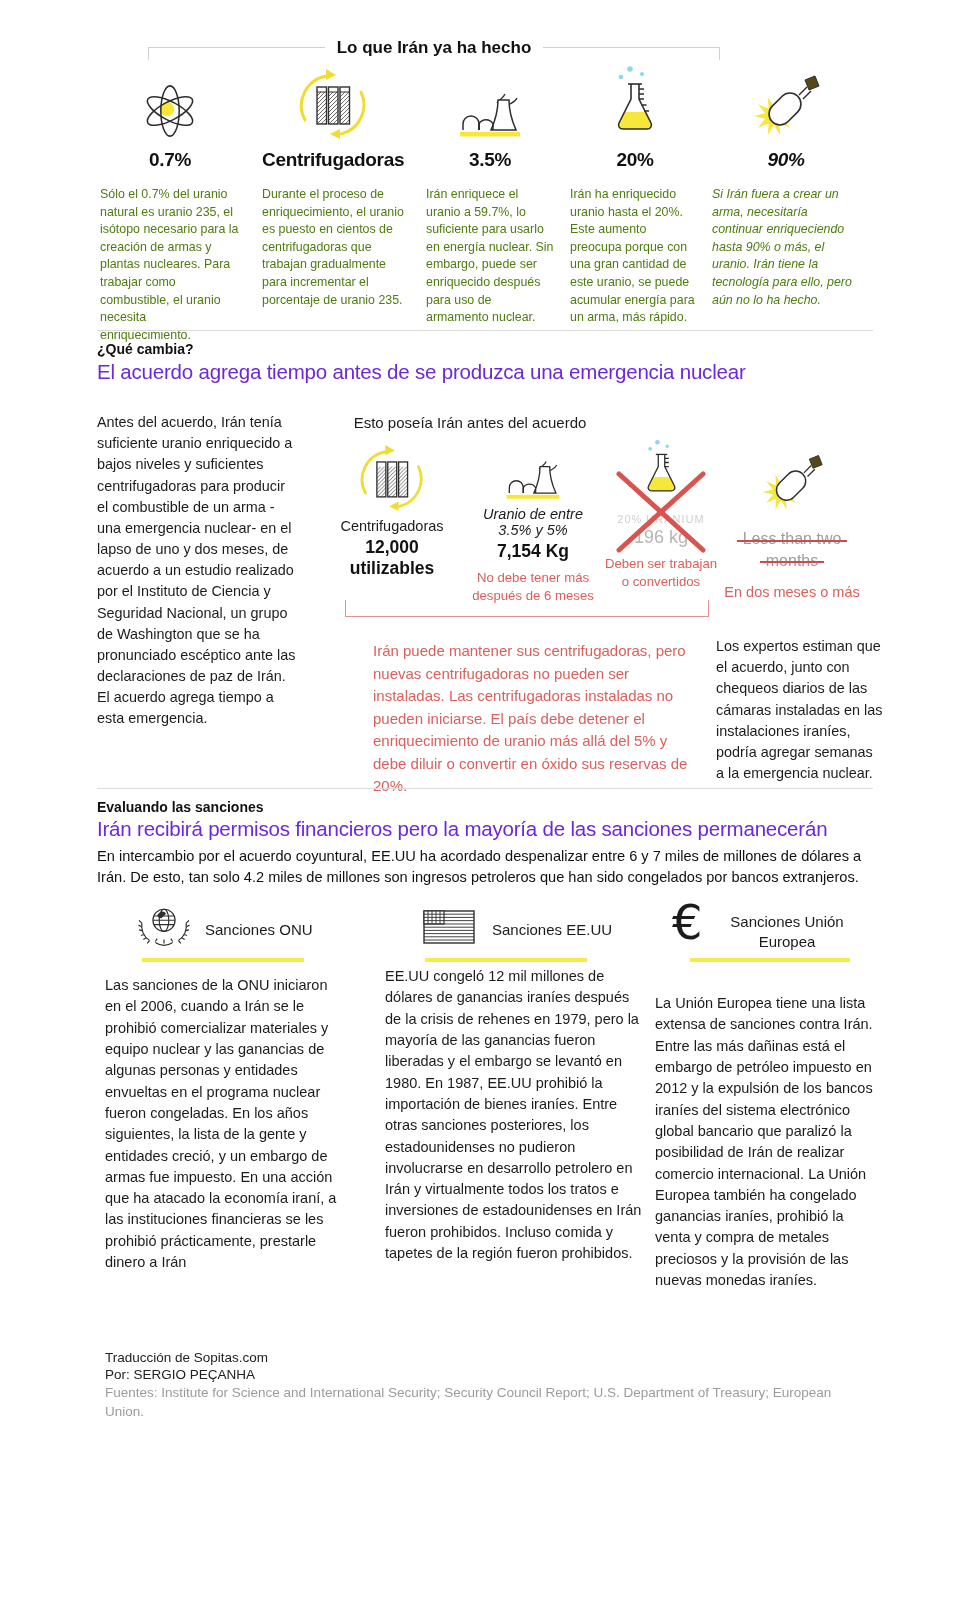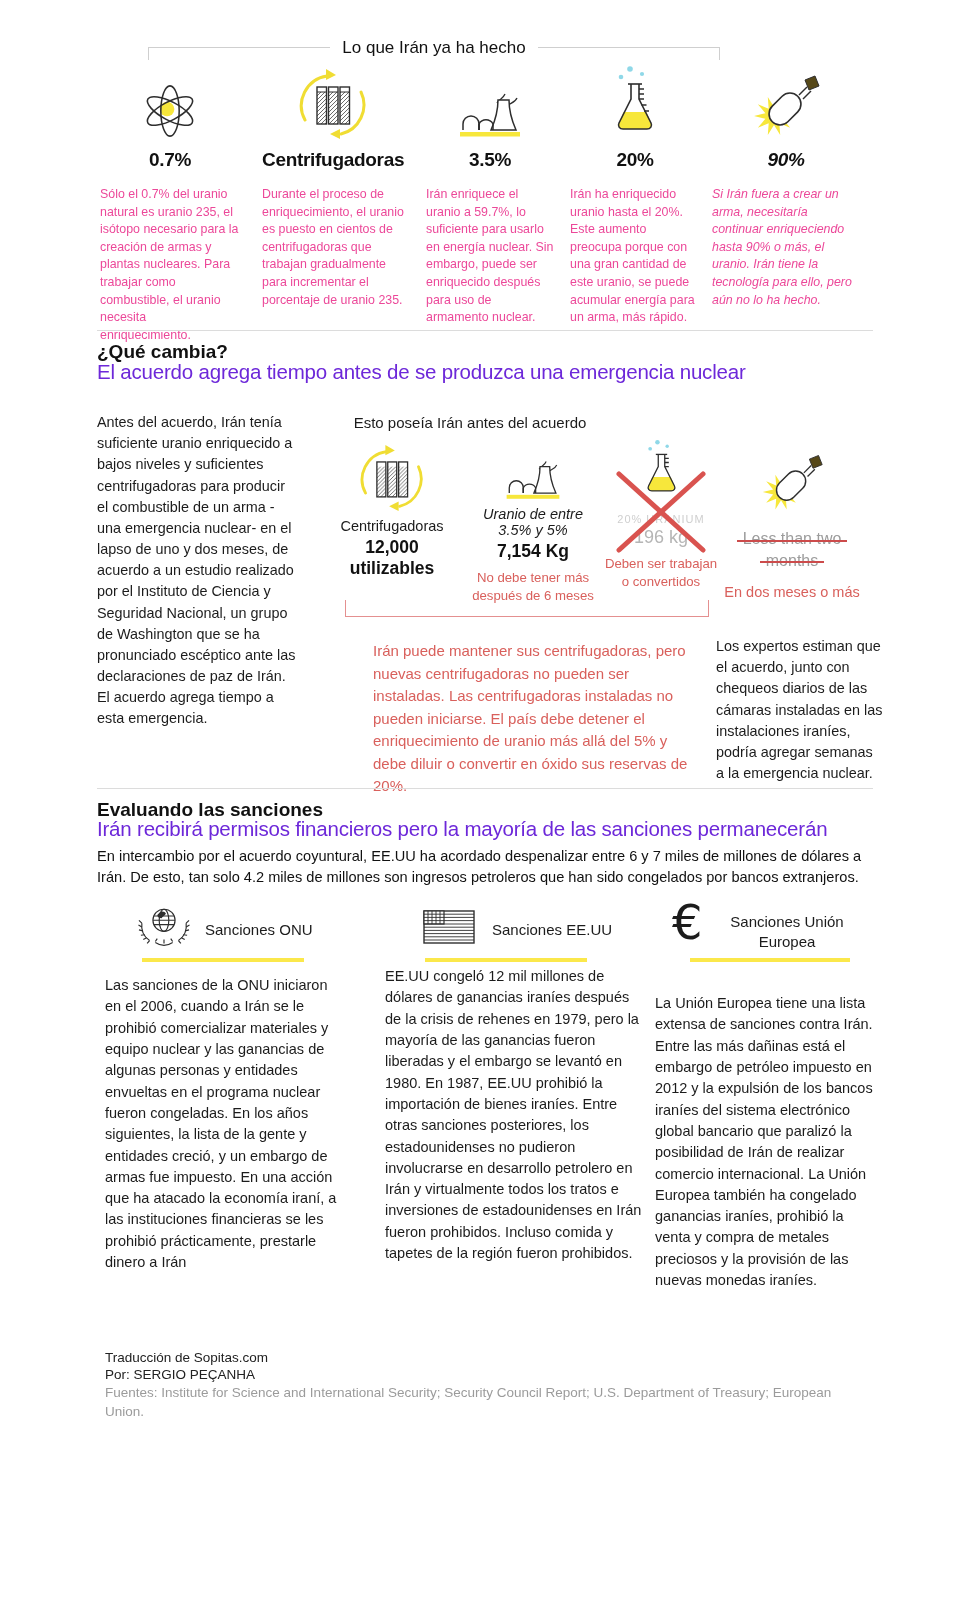--- a/index.html
+++ b/index.html
@@ -7,37 +7,37 @@
     position:relative;width:970px;height:1616px;background:#fff;
     font-family:"Liberation Sans", sans-serif;color:#1c1c1c;overflow:hidden;
   }
   .abs{position:absolute;}
 
   
   .s1-bracket{left:148px;top:38px;width:572px;height:16px;display:flex;align-items:flex-start;}
   .s1-bracket .bl{flex:1;height:12px;border-top:1px solid #cfcfcf;margin-top:9px;}
   .s1-bracket .bl.left{border-left:1px solid #cfcfcf;}
   .s1-bracket .bl.right{border-right:1px solid #cfcfcf;}
-  .s1-title{padding:0 12px;font-size:17px;font-weight:400;color:#111;white-space:nowrap;}
+  .s1-title{padding:0 12px;font-size:17px;font-weight:700;color:#111;white-space:nowrap;}
 
   
   .topcol{top:58px;}
   .topcol .iconbox{height:82px;display:flex;align-items:flex-end;justify-content:center;}
   .topcol .biglabel{text-align:center;font-size:19px;font-weight:700;letter-spacing:-0.3px;margin-top:9px;color:#111;}
-  .topcol .body{margin-top:15px;font-size:12.4px;line-height:1.42;color:#ec4899;}
+  .topcol .body{margin-top:15px;font-size:12.4px;line-height:1.42;color:#4d7c0f;}
   .tc1{left:100px;width:140px;}
   .tc2{left:262px;width:142px;}
   .tc3{left:426px;width:128px;}
   .tc4{left:570px;width:130px;}
   .tc5{left:712px;width:148px;font-style:italic;}
 
   .divider{left:97px;width:776px;border-top:1px solid #dcdcdc;height:0;}
   .d1{top:330px;} .d2{top:788px;}
 
-  .kicker{left:97px;font-size:19px;font-weight:700;color:#111;}
+  .kicker{left:97px;font-size:14px;font-weight:700;color:#111;}
   .k1{top:341px;} .k2{top:799px;}
   .headline{left:97px;font-size:20.5px;font-weight:400;letter-spacing:-0.2px;color:#6d28d9;white-space:nowrap;}
   .h1{top:360px;} .h2{top:817px;}
 
   
   .leftpara{left:97px;top:412px;width:200px;font-size:14.4px;line-height:1.47;}
   .before-title{left:330px;top:414px;width:280px;text-align:center;font-size:15px;color:#1c1c1c;}
 
   .mini{text-align:center;}
   .mini .iconbox{height:72px;display:flex;align-items:flex-end;justify-content:center;}

